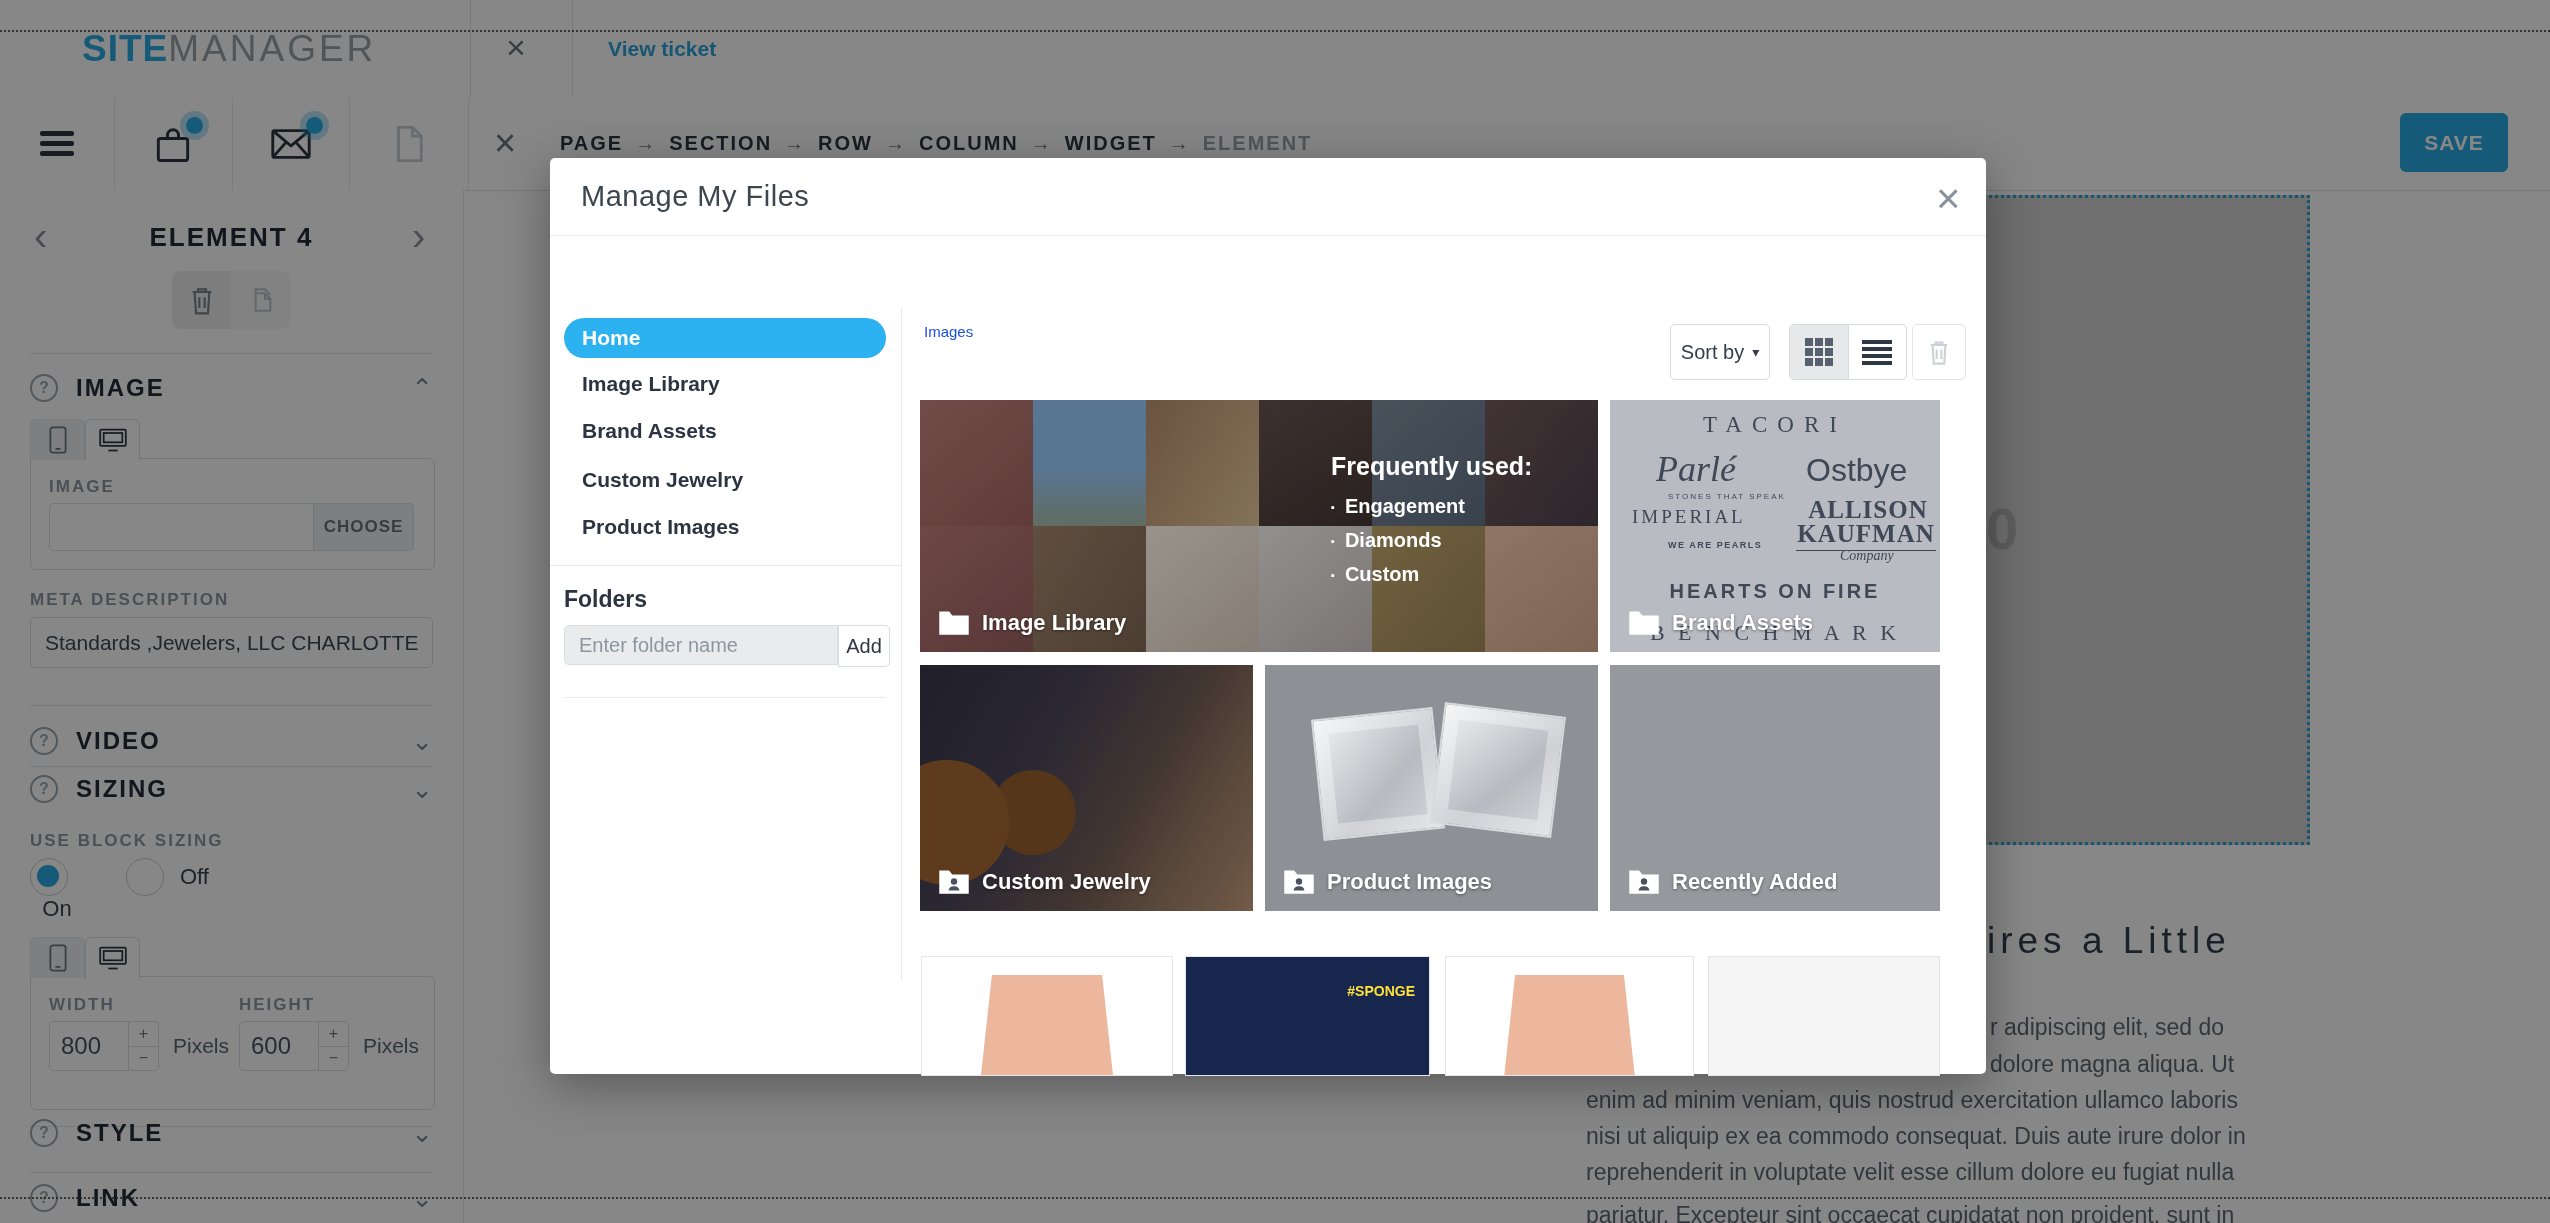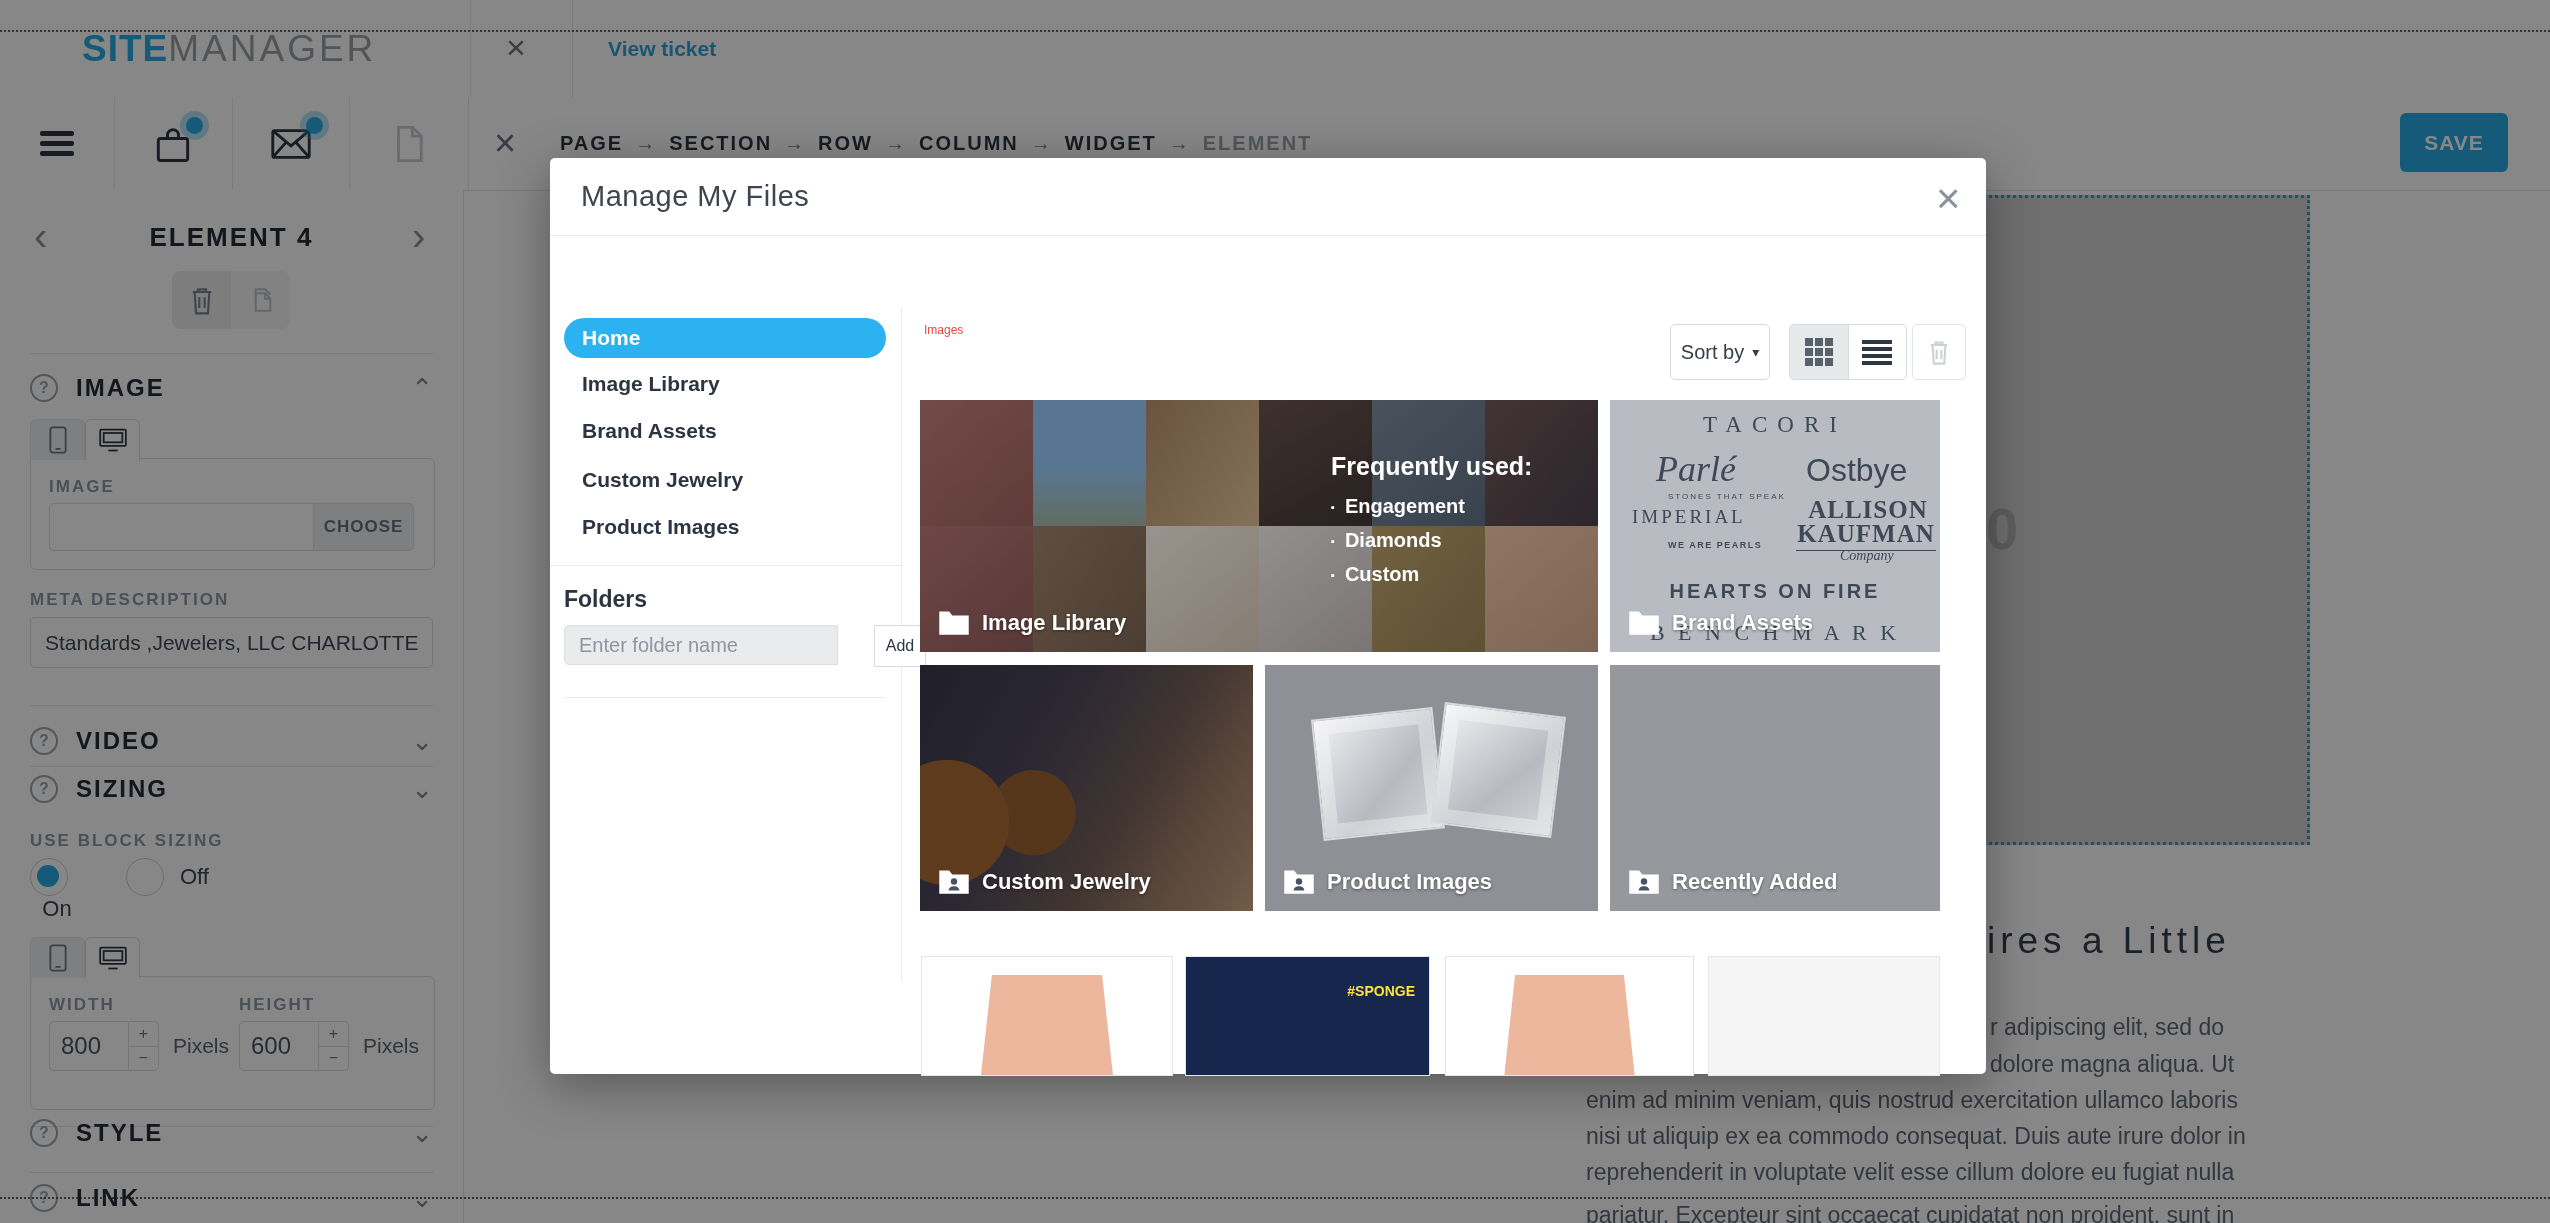--- a/index.html
+++ b/index.html
@@ -80,22 +80,22 @@
   .filterin{left:164px;top:7px;width:1248px;height:57px;border:1px solid #e3e6e9;border-radius:5px;background:#fff;
     font-size:22px;color:#3e4854;font-family:inherit;padding:0 60px 0 18px;box-sizing:border-box;}
   .m-vdiv{left:351px;top:150px;width:1px;height:673px;background:#e8eaec;}
   .navitem{left:14px;width:322px;height:40px;display:flex;align-items:center;padding-left:18px;box-sizing:border-box;
     font-size:21px;font-weight:600;color:#2b3440;}
   .navitem.active{background:#2cb2f0;border-radius:20px;color:#fff;}
   .foldhead{left:14px;font-size:23px;font-weight:bold;color:#2b3440;}
   .folderin{left:14px;top:467px;width:274px;height:40px;background:#e9ebed;border:1px solid #dcdfe2;border-radius:5px 0 0 5px;
     font-size:20px;color:#3e4854;font-family:inherit;padding:0 14px;box-sizing:border-box;}
   .addbtn{left:288px;top:467px;width:50px;height:40px;background:#fff;border:1px solid #d7dade;border-radius:0 5px 5px 0;
-    font-size:16px;color:#2d3642;display:flex;align-items:center;justify-content:center;margin-left:36px;}
-  .imgs-label{left:374px;top:165px;font-size:12px;color:#ef4444;}
+    font-size:20px;color:#2d3642;display:flex;align-items:center;justify-content:center;}
+  .imgs-label{left:374px;top:165px;font-size:15px;color:#1d4ed8;}
   .sortbtn{left:1120px;top:166px;width:98px;height:54px;background:#fff;border:1px solid #d7dade;border-radius:5px;
     display:flex;align-items:center;justify-content:center;font-size:20px;color:#333d49;}
   .viewgrp{left:1239px;top:166px;width:116px;height:54px;display:flex;border:1px solid #d7dade;border-radius:5px;overflow:hidden;}
   .viewbtn{flex:1;display:flex;align-items:center;justify-content:center;}
   .viewbtn.active{background:#e6e8ea;}
   .trashbtn{left:1362px;top:166px;width:52px;height:54px;border:1px solid #e3e6e9;border-radius:5px;
     display:flex;align-items:center;justify-content:center;background:#fff;}
   .gridico{display:grid;grid-template-columns:repeat(3,8px);grid-template-rows:repeat(3,8px);gap:2px;}
   .gridico div{background:#57606d;}
   .listico div{width:30px;height:4px;background:#2e3742;margin:3px 0;}

